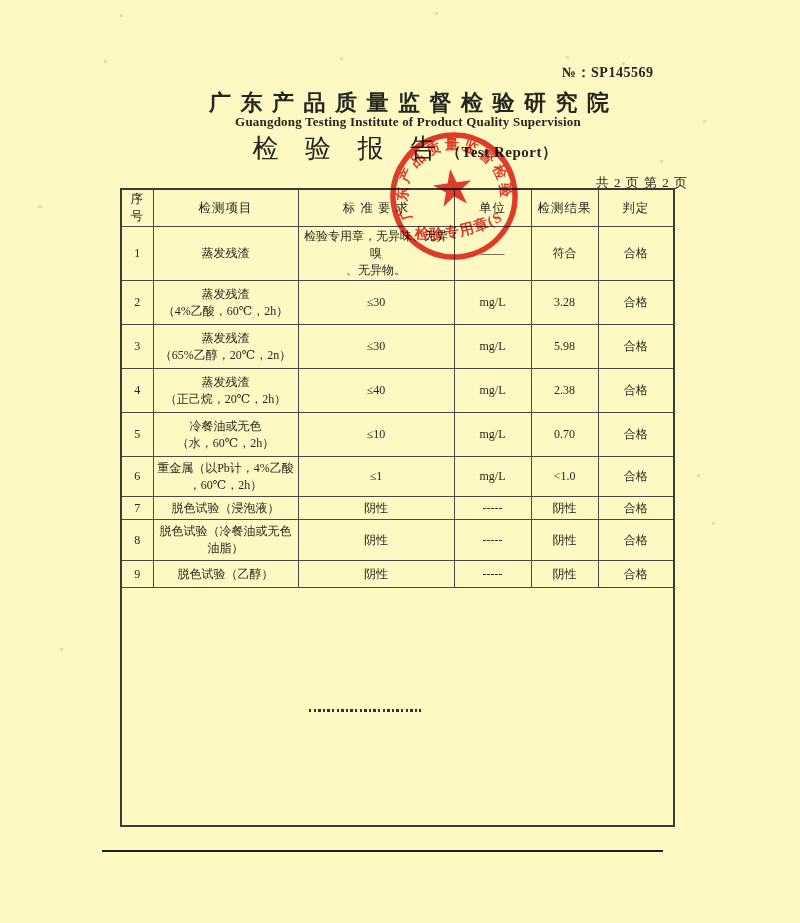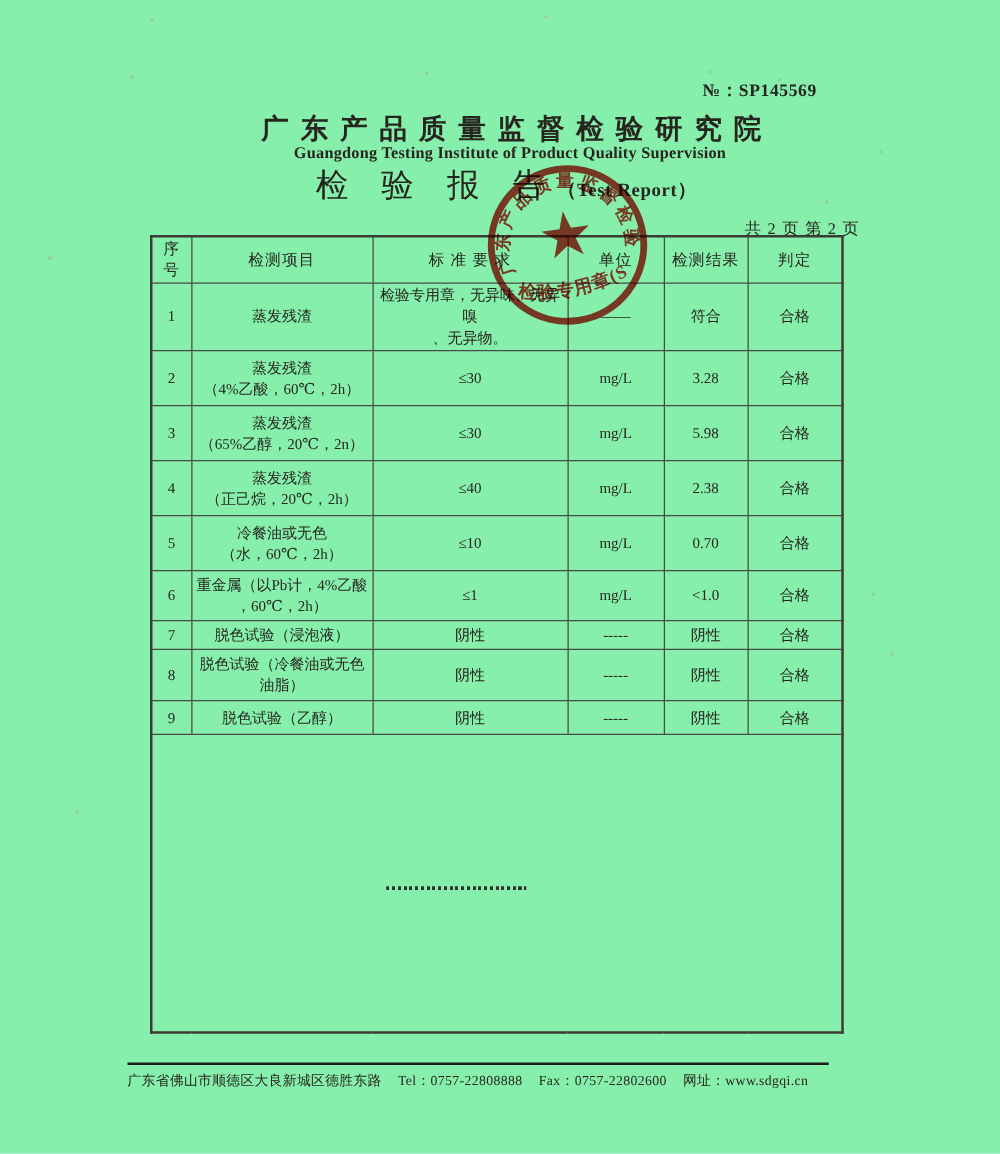--- a/index.html
+++ b/index.html
@@ -1,19 +1,19 @@
 <!DOCTYPE html>
 <html><head>
 <meta charset="utf-8">
 <style>
   html,body{margin:0;padding:0;}
   .page{
     position:relative;
     width:800px;height:923px;
-    background:#86efac;
+    background:#fef9c3;
     font-family:"Liberation Serif","DejaVu Serif",serif;
     color:#26261f;
     overflow:hidden;
   }
   .speck{position:absolute;border-radius:50%;background:#a2a29c;opacity:.38;}
 
   .doc-number{
     position:absolute;left:562px;top:64px;
     font-size:14px;font-weight:bold;letter-spacing:.5px;white-space:nowrap;
   }
@@ -255,20 +255,14 @@
     <text font-size="14" font-weight="bold" fill="#dd2b22" letter-spacing="3.5">
       <textPath href="#ringPath" startOffset="0">广东产品质量监督检验研究院</textPath>
     </text>
     <text x="75" y="84" text-anchor="middle" font-size="50" fill="#dd2b22">★</text>
     <text font-size="14.5" font-weight="bold" fill="#dd2b22" letter-spacing="1">
       <textPath href="#bottomPath" startOffset="2">检验专用章(S)</textPath>
     </text>
   </svg>
 
   <div class="footer-line"></div>
-  <div class="footer-text">
-    <span>广东省佛山市顺德区大良新城区德胜东路</span>
-    <span>Tel：0757-22808888</span>
-    <span>Fax：0757-22802600</span>
-    <span>网址：www.sdgqi.cn</span>
-  </div>
 
 </div>
 
 </body></html>

